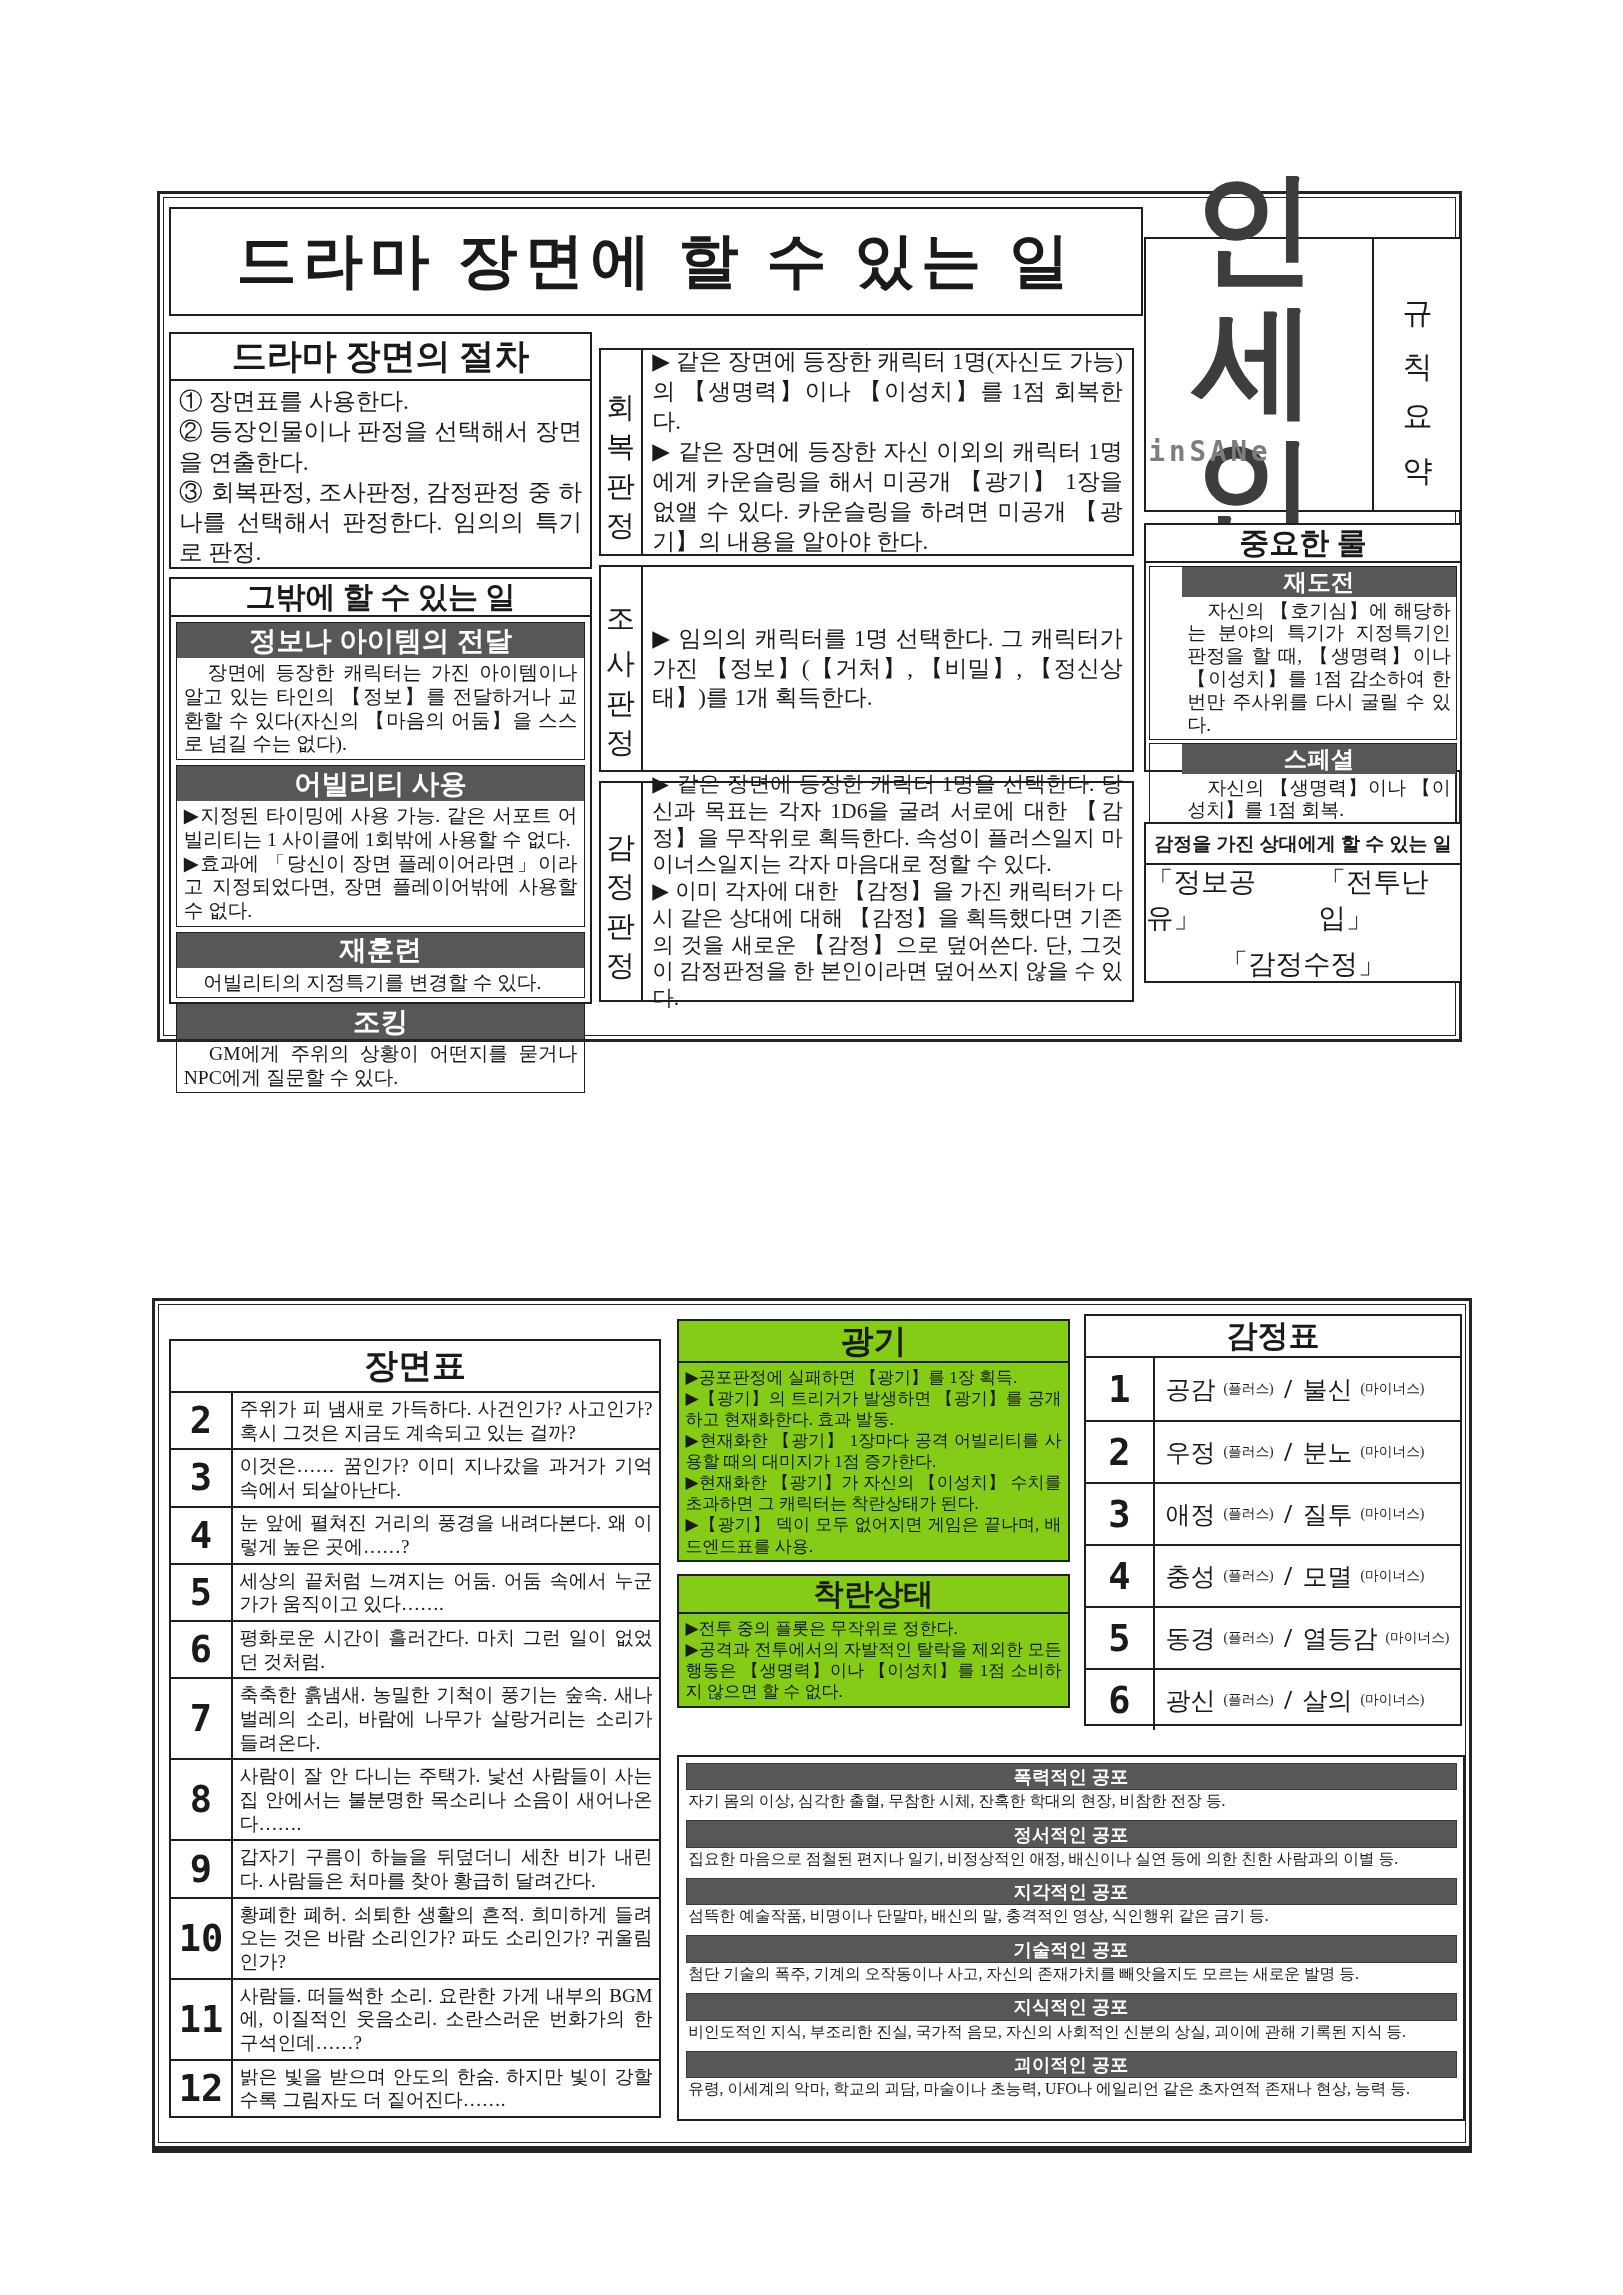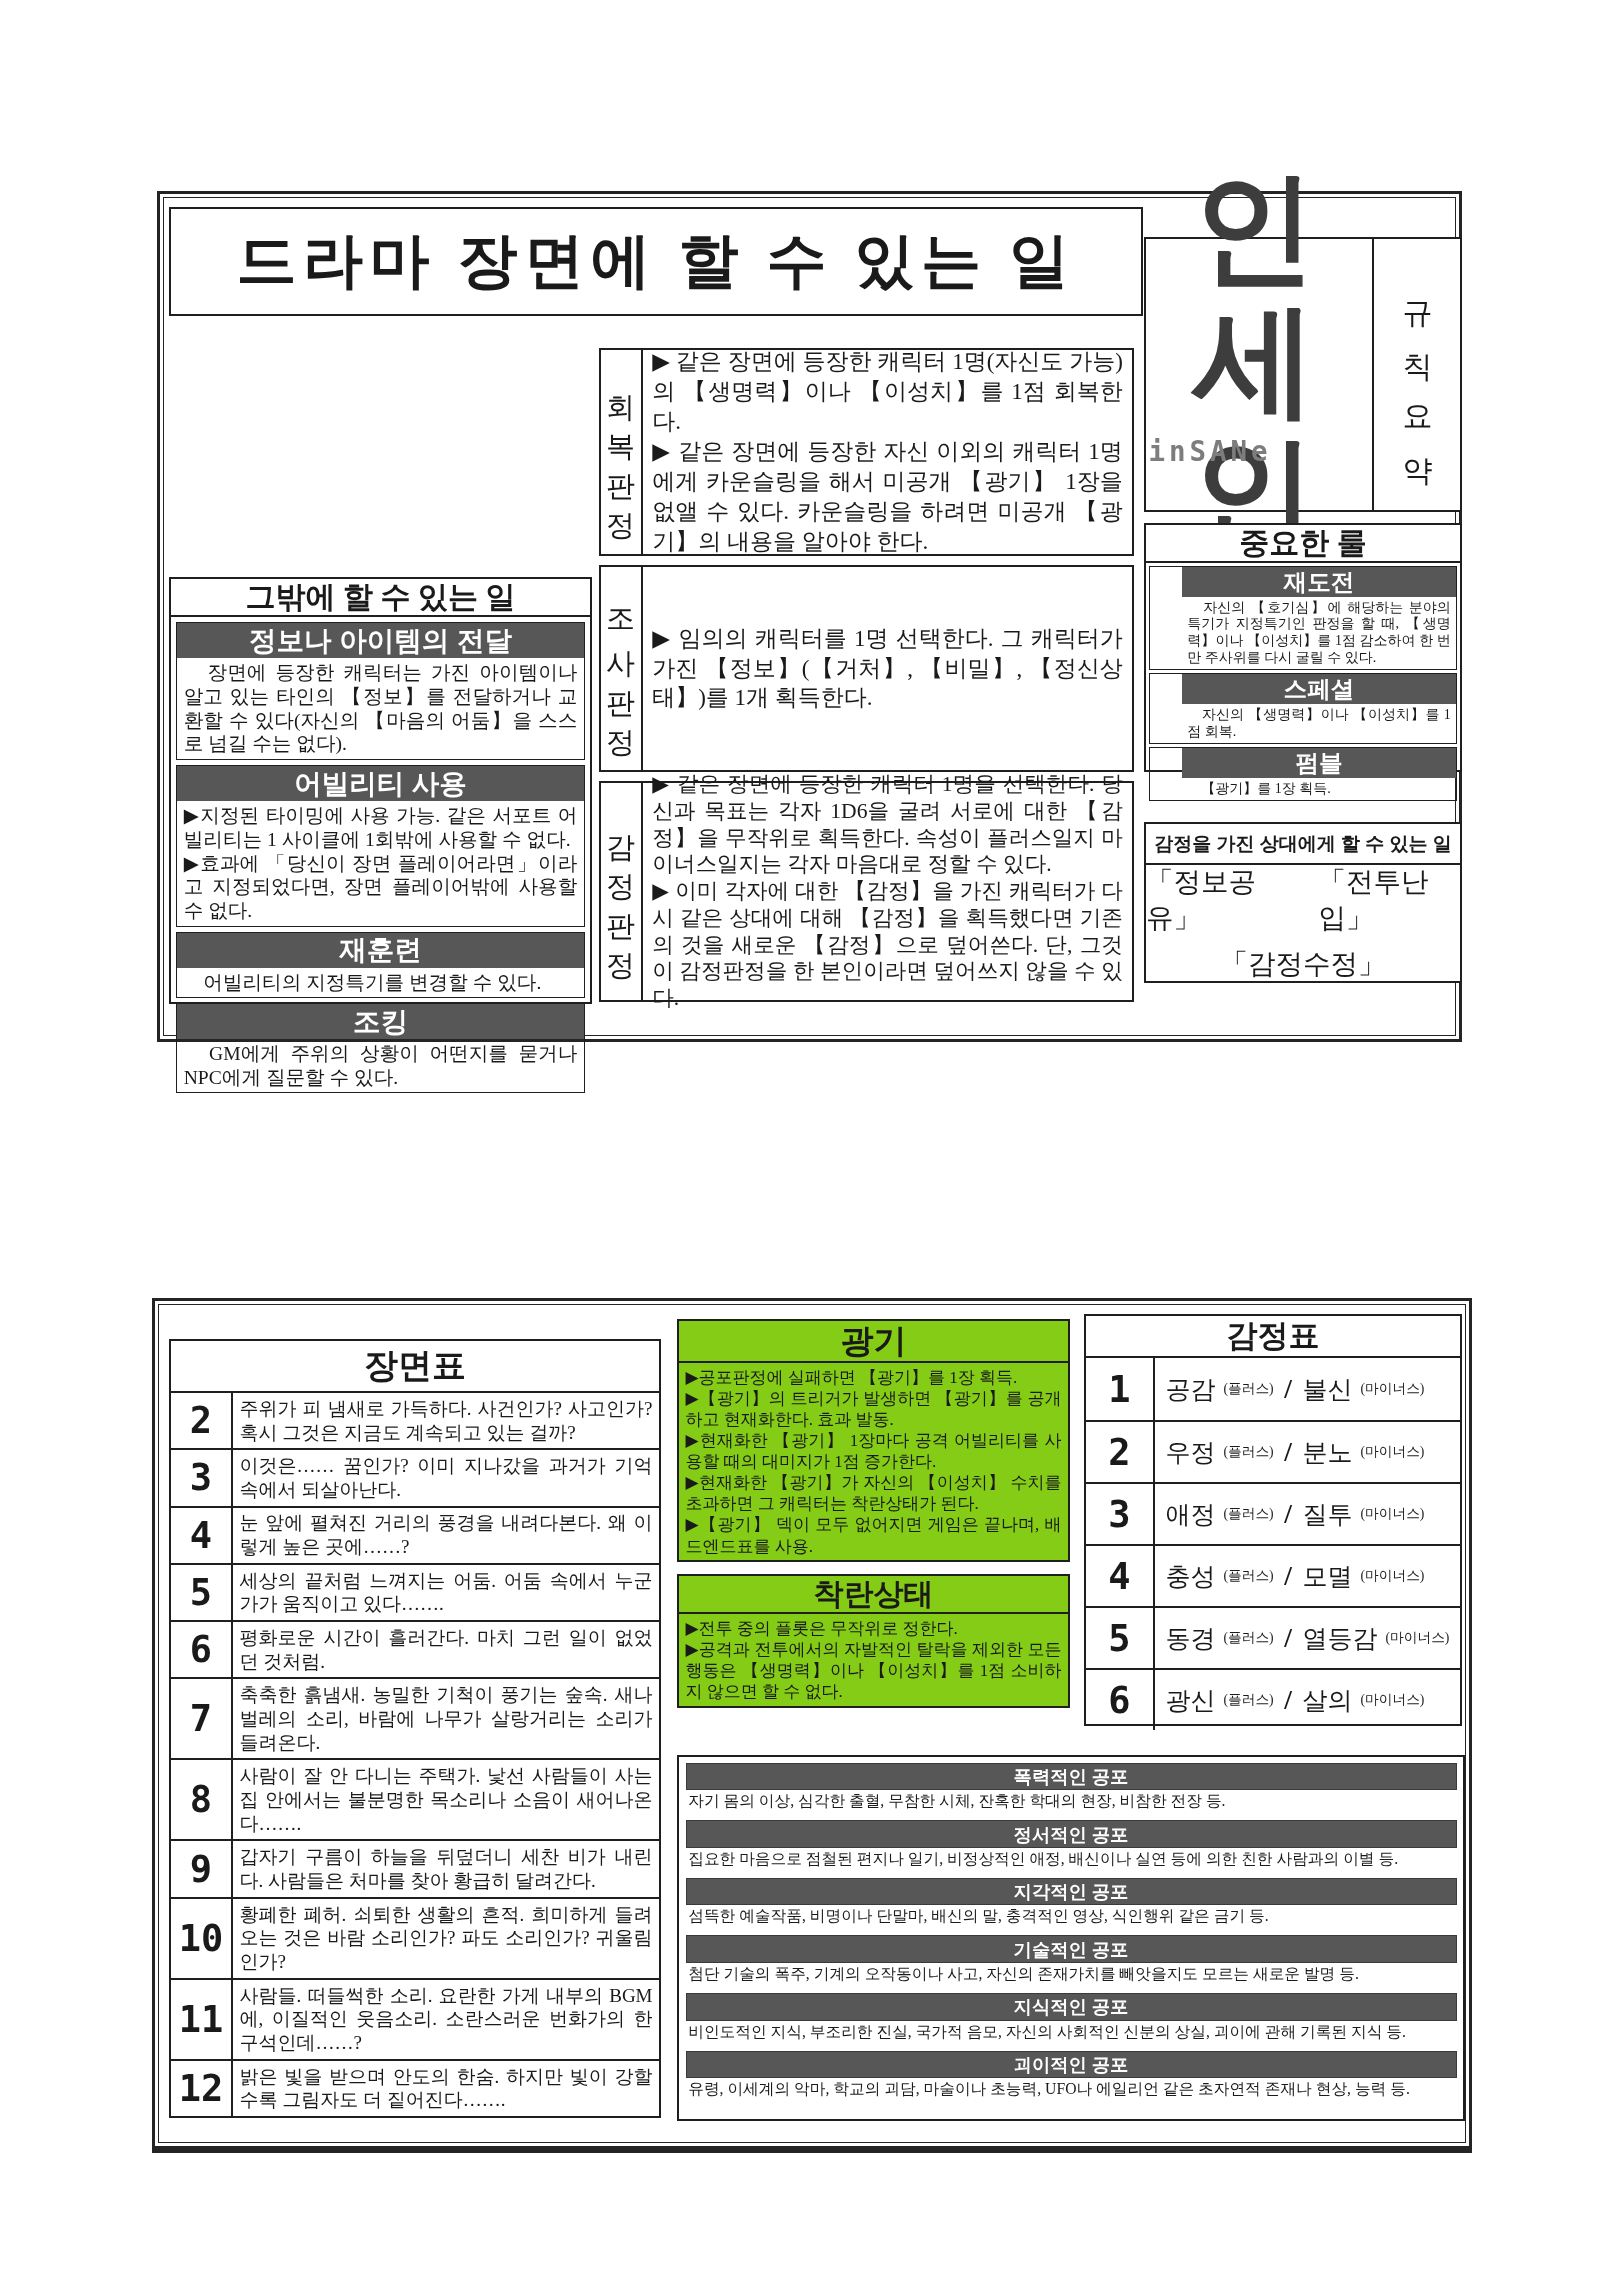--- a/index.html
+++ b/index.html
@@ -49,21 +49,21 @@
   .judge-label{width:42px;border-right:2px solid #1f1f1f;display:flex;align-items:center;justify-content:center;
                writing-mode:vertical-rl;text-orientation:upright;font-size:29px;letter-spacing:10.5px;}
   .judge-body{flex:1;display:flex;flex-direction:column;justify-content:center;padding:3.9px 9.2px;}
   .judge-body .jtext{font-size:23px;line-height:1.3;}
   .judge-emotion .jtext{font-size:21.6px;line-height:1.24;}
 
   .rules-box{left:1144px;top:523px;width:318px;height:249px;}
   .rules-box .box-header{height:38px;font-size:30px;}
   .rules-box .sub-box{margin:3px;padding-left:32px;}
   .rules-box .sub-head{height:30px;font-size:23.6px;}
-  .rules-box .sub-body{font-size:14px;line-height:1.2;padding:2.6px 5.2px;}
+  .rules-box .sub-body{font-size:19px;line-height:1.2;padding:2.6px 5.2px;}
 
   .emoact-box{left:1144px;top:822px;width:318px;height:161px;}
   .emoact-box .box-header{height:41px;font-size:19px;font-family:"Liberation Sans","DejaVu Sans",sans-serif;}
   .emoact-body{display:flex;flex-direction:column;align-items:center;justify-content:center;gap:9.2px;height:calc(100% - 41px);}
   .emoact-row{display:flex;gap:31px;font-size:27.5px;}
 
   
   .scene-box{left:169px;top:1339px;width:492px;height:auto;}
   .scene-box .box-header{height:52px;font-size:34px;}
   .scene-row{display:flex;border-top:2px solid #1f1f1f;}
@@ -110,20 +110,26 @@
   <div class="box title-box">
     <div class="title-text">드라마 장면에 할 수 있는 일</div>
   </div>
 
   <div class="box logo-box">
     <div class="logo-cal">인세인</div>
     <div class="logo-overlay">inSANe</div>
     <div class="logo-side">규칙요약</div>
   </div>
 
+  <div class="box proc-box">
+    <div class="box-header serifhead">드라마 장면의 절차</div>
+    <div class="proc-body jtext">① 장면표를 사용한다.
+② 등장인물이나 판정을 선택해서 장면을 연출한다.
+③ 회복판정, 조사판정, 감정판정 중 하나를 선택해서 판정한다. 임의의 특기로 판정.</div>
+  </div>
 
   <div class="box other-box">
     <div class="box-header serifhead">그밖에 할 수 있는 일</div>
     <div>
 
         <div class="sub-box">
           <div class="dark-bar sub-head">정보나 아이템의 전달</div>
           <div class="sub-body jtext">　장면에 등장한 캐릭터는 가진 아이템이나 알고 있는 타인의 【정보】를 전달하거나 교환할 수 있다(자신의 【마음의 어둠】을 스스로 넘길 수는 없다).</div>
         </div>
 

